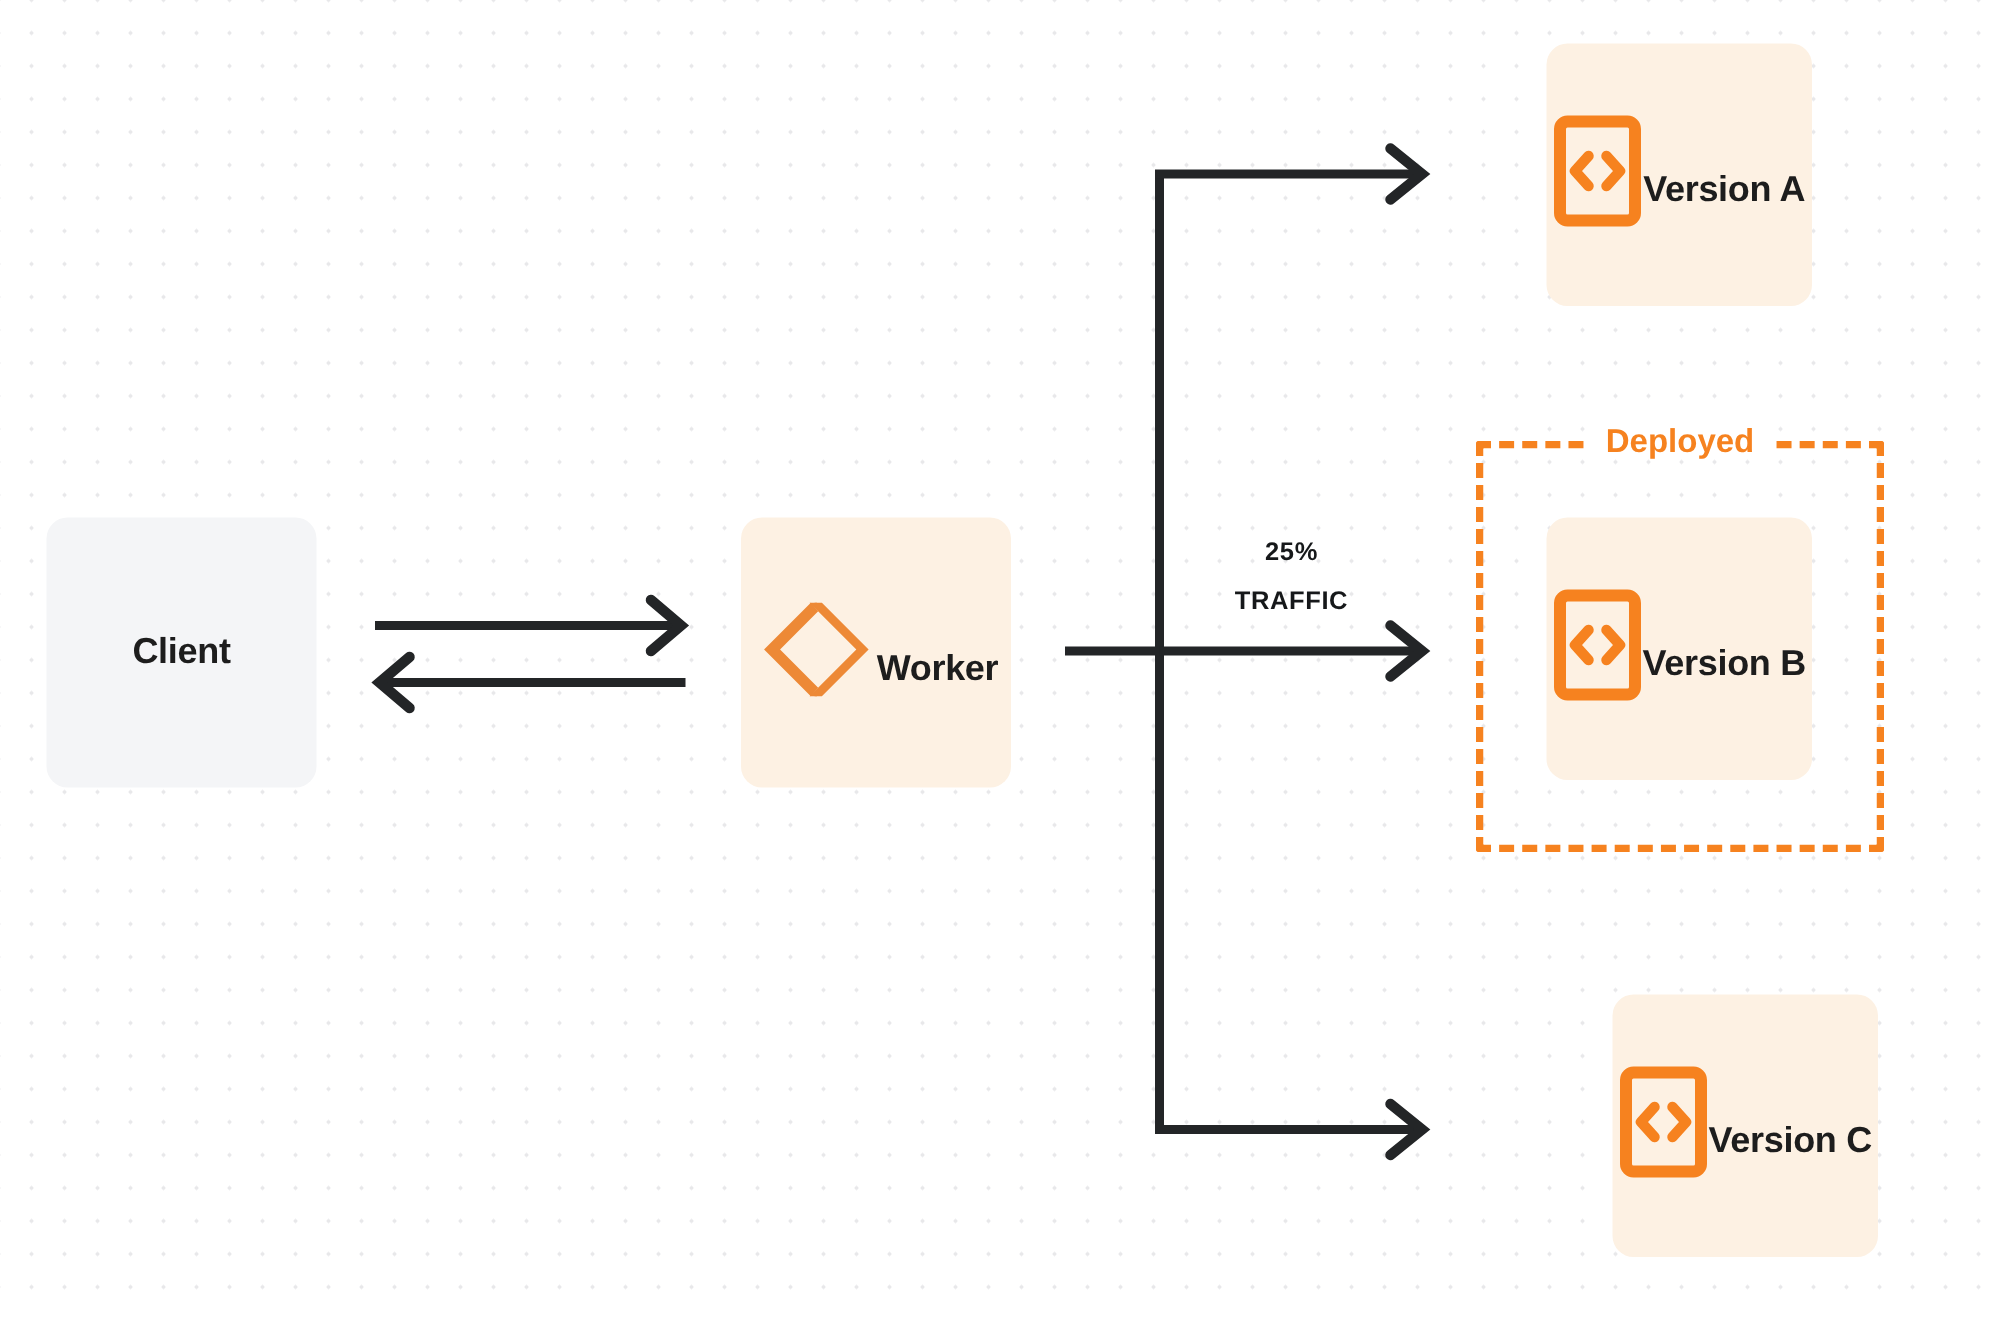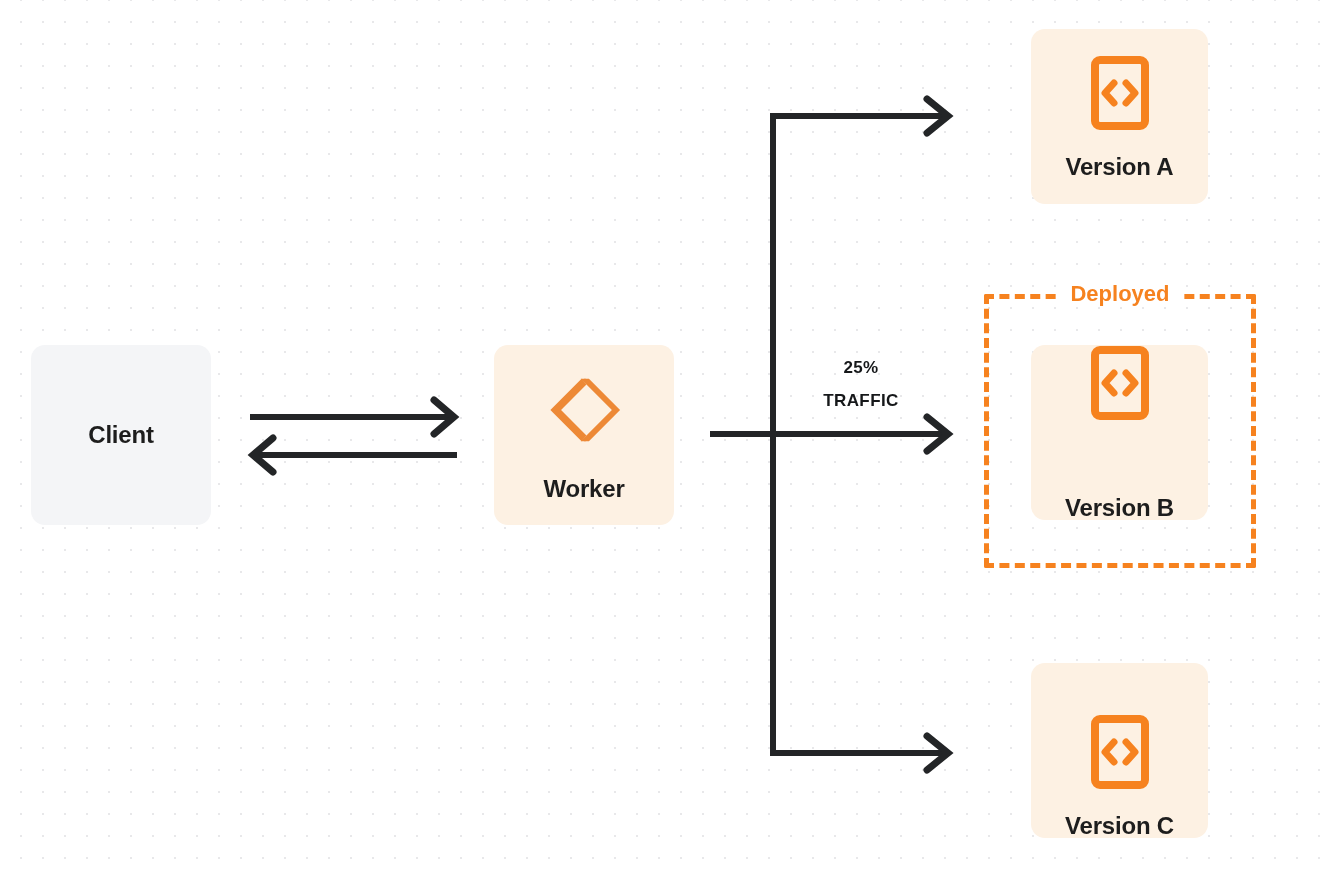--- a/index.html
+++ b/index.html
@@ -16,21 +16,21 @@
     background-image: radial-gradient(circle, #e8e8ea 1.3px, transparent 1.4px);
     background-size: 22px 22px;
     background-position: 10px 11px;
     font-family: "Liberation Sans", sans-serif;
   }
 
   .node {
     position: absolute;
     border-radius: 14px;
     display: flex;
-    flex-direction: column;
+    flex-direction: row;
     align-items: center;
     justify-content: center;
     box-sizing: border-box;
   }
   .node-label {
     font-weight: bold;
     color: #1d1d1d;
     letter-spacing: -0.2px;
     line-height: 1;
   }
@@ -56,22 +56,22 @@
   #worker-node .node-label { font-size: 24px; margin-top: 22px; }
 
   
   .version-node {
     width: 177px;
     height: 175px;
     background: #fdf1e3;
   }
   .version-node .node-label { font-size: 24px; margin-top: 20px; }
   #version-a-node { left: 1031px; top: 29px; }
-  #version-b-node { left: 1031px; top: 345px; justify-content: space-between; }
-  #version-c-node { left: 1031px; top: 663px; justify-content: flex-end; }
+  #version-b-node { left: 1031px; top: 345px; }
+  #version-c-node { left: 1075px; top: 663px; }
 
   
   #deployed-group {
     position: absolute;
     left: 984px;
     top: 294px;
     width: 272px;
     height: 274px;
     box-sizing: border-box;
     border: 5px dashed #f6821f;

